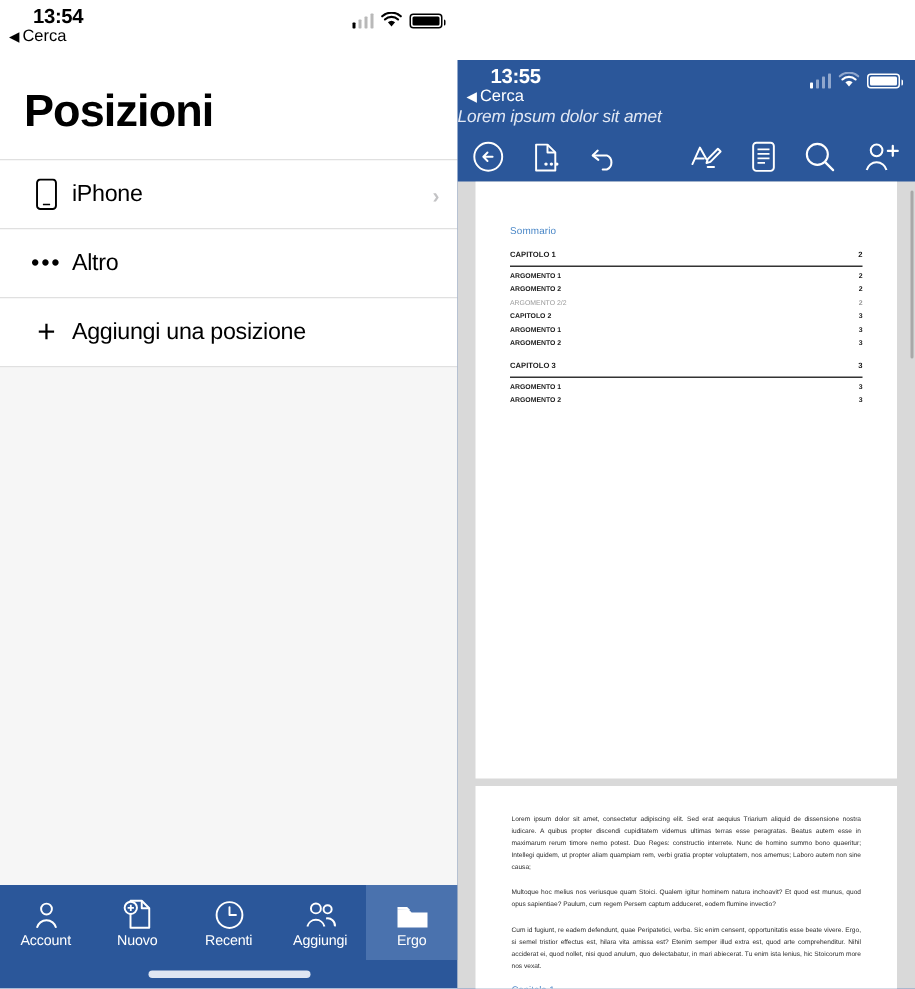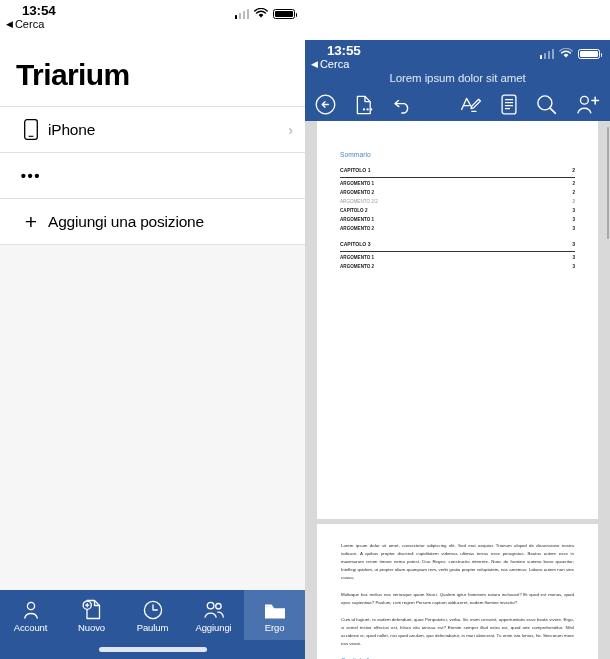--- a/index.html
+++ b/index.html
@@ -97,22 +97,22 @@
   .r-statusbar .sb-back { color: #fff; }
   .r-statusbar .bars i { background: #fff; }
   .r-statusbar .bars i:nth-child(2),
   .r-statusbar .bars i:nth-child(3),
   .r-statusbar .bars i:nth-child(4) { background: #90a7cd; }
   .r-statusbar .batt { border-color: #fff; }
   .r-statusbar .batt::after { background: #fff; }
   .r-statusbar .batt i { background: #fff; }
 
   .doctitle {
-    text-align: center; color: #e2e8f4; font-size: 11.5px;
-    padding-top: 2px; height: 18px; letter-spacing: -0.1px;
+    color: #e2e8f4; font-size: 11.5px;
+    padding-top: 2px; height: 18px; letter-spacing: -0.1px; font-style: italic;
   }
   .toolbar {
     height: 33px; display: flex; align-items: center; color: #fff;
     padding: 0 10px; flex: 0 0 33px;
   }
   .tb-left { display: flex; align-items: center; gap: 19px; }
   .tb-spacer { flex: 1; }
   .tb-right { display: flex; align-items: center; gap: 19px; }
   .tbtn { display: flex; align-items: center; justify-content: center; color: #fff; }
 
@@ -184,39 +184,40 @@
           <path d="M7 9.6 L4.6 6.9 A3.6 3.6 0 0 1 9.4 6.9 Z" fill="#000"></path>
           <path d="M2.6 5.0 A6.4 6.4 0 0 1 11.4 5.0" stroke="#000" stroke-width="1.4" fill="none" stroke-linecap="round"></path>
           <path d="M0.8 2.9 A9 9 0 0 1 13.2 2.9" stroke="#000" stroke-width="1.4" fill="none" stroke-linecap="round"></path>
         </svg>
         <span class="batt">
             <i></i>
           </span>
       </div>
     </div>
 
-    <div class="bigtitle">Triarium</div>
+    <div class="bigtitle">Posizioni</div>
 
     <div class="list">
 
       <div class="list-row">
         <span class="licon">
           <svg width="14" height="21" viewBox="0 0 14 21">
             <rect x="0.7" y="0.7" width="12.6" height="19.6" rx="2.2" fill="none" stroke="#000" stroke-width="1.3"></rect>
             <line x1="4.6" y1="17.3" x2="9.4" y2="17.3" stroke="#000" stroke-width="1.1"></line>
           </svg>
         </span>
         <span class="ltext">iPhone</span>
         <span class="chev">›</span>
       </div>
 
       <div class="list-row">
         <span class="licon">
             <span class="dots">•••</span>
           </span>
+        <span class="ltext">Altro</span>
       </div>
 
       <div class="list-row">
         <span class="licon">
             <span class="plusicon">+</span>
           </span>
         <span class="ltext">Aggiungi una posizione</span>
       </div>
 
     </div>
@@ -248,21 +249,21 @@
         <span class="tlabel">Nuovo</span>
       </div>
 
       <div class="tab">
         <span class="ticon">
           <svg width="20" height="20" viewBox="0 0 20 20">
             <circle cx="10" cy="10" r="8.6" fill="none" stroke="#fff" stroke-width="1.3"></circle>
             <path d="M10 4.8 V10 H14.3" fill="none" stroke="#fff" stroke-width="1.3" stroke-linecap="round" stroke-linejoin="round"></path>
           </svg>
         </span>
-        <span class="tlabel">Paulum</span>
+        <span class="tlabel">Recenti</span>
       </div>
 
       <div class="tab">
         <span class="ticon">
           <svg width="24" height="20" viewBox="0 0 24 20">
             <circle cx="8.6" cy="5.6" r="3.3" fill="none" stroke="#fff" stroke-width="1.3"></circle>
             <circle cx="16.4" cy="6.2" r="2.7" fill="none" stroke="#fff" stroke-width="1.3"></circle>
             <path d="M2.9 17.6 A5.9 5.9 0 0 1 14.3 17.6" fill="none" stroke="#fff" stroke-width="1.3"></path>
             <path d="M15.4 12.3 A4.9 4.9 0 0 1 21.3 17.6" fill="none" stroke="#fff" stroke-width="1.3"></path>
           </svg>

